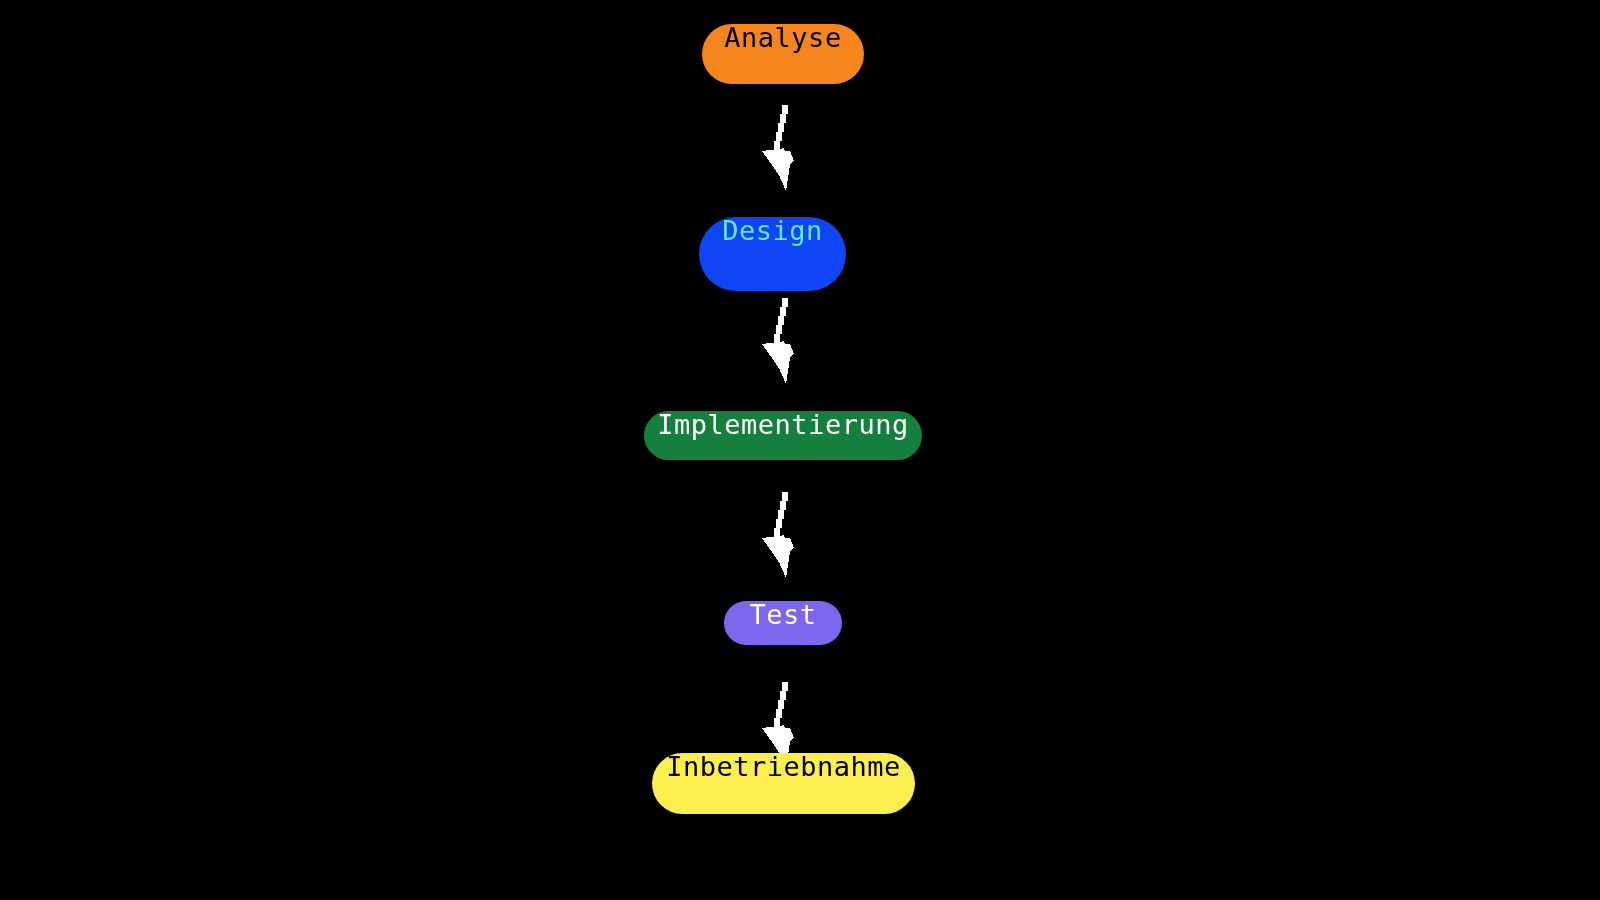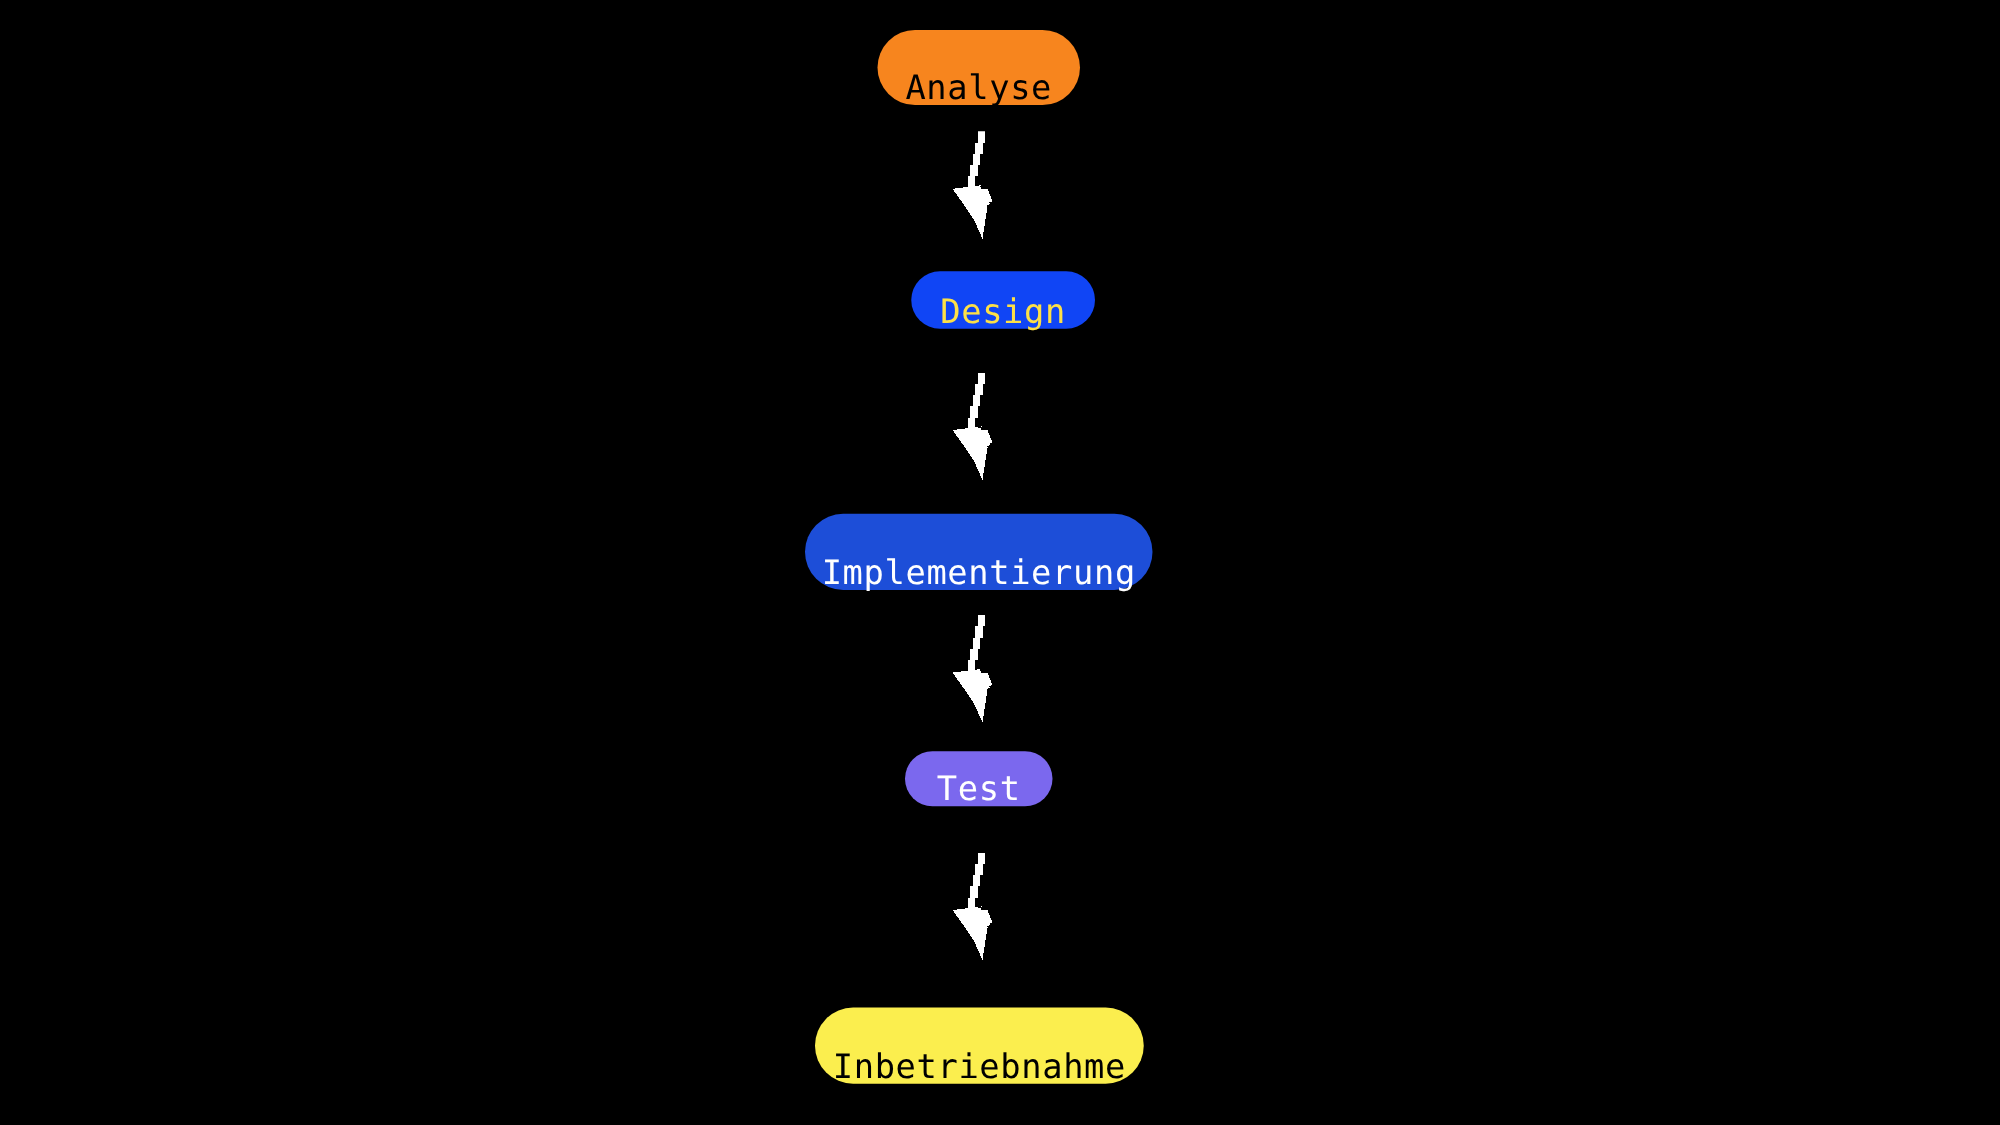--- a/index.html
+++ b/index.html
@@ -19,21 +19,21 @@
     position: relative;
     width: 1600px;
     height: 900px;
     background: #000000;
   }
 
   
   .node {
     position: absolute;
     display: flex;
-    align-items: flex-end;
+    align-items: flex-start;
     justify-content: center;
     border-radius: 999px;
     box-sizing: border-box;
     white-space: nowrap;
     user-select: none;
   }
   .node-label {
     font-family: "DejaVu Sans Mono", "Liberation Mono", monospace;
     font-size: 27px;
     line-height: 1;
@@ -67,40 +67,40 @@
         <rect x="18" y="18" width="6" height="9"></rect>
         <rect x="16" y="27" width="6" height="9"></rect>
         <rect x="14" y="36" width="6" height="9"></rect>
         <polygon points="2,46 26,43 22,44 30,60 26,86 20,72 12,60"></polygon>
         <polygon points="2,46 24,44 32,58 24,62 20,72 12,58"></polygon>
         <polygon points="3,47 30,46 34,56 24,60 26,86 18,68 10,57"></polygon>
       </g>
     </svg>
   </div>
 
-  <div class="node" id="node-design" style="left: 729px; top: 217px; width: 147px; height: 46px; background: rgb(16, 69, 245); color: #fde047;">
+  <div class="node" id="node-design" style="left: 699px; top: 217px; width: 147px; height: 74px; background: rgb(16, 69, 245); color: #5eead4;">
     <span class="node-label">Design</span>
   </div>
 
   <div class="arrow" id="edge-1" style="left: 760px; top: 298px;">
     <svg width="44" height="90" viewBox="0 0 44 90">
       <g class="arrow-art" fill="#FFFFFF">
         <rect x="22" y="0" width="6" height="9"></rect>
         <rect x="20" y="9" width="6" height="9"></rect>
         <rect x="18" y="18" width="6" height="9"></rect>
         <rect x="16" y="27" width="6" height="9"></rect>
         <rect x="14" y="36" width="6" height="9"></rect>
         <polygon points="2,46 26,43 22,44 30,60 26,86 20,72 12,60"></polygon>
         <polygon points="2,46 24,44 32,58 24,62 20,72 12,58"></polygon>
         <polygon points="3,47 30,46 34,56 24,60 26,86 18,68 10,57"></polygon>
       </g>
     </svg>
   </div>
 
-  <div class="node" id="node-implementierung" style="left: 644px; top: 411px; width: 278px; height: 61px; background: #1d4ed8; color: rgb(255, 255, 255);">
+  <div class="node" id="node-implementierung" style="left: 644px; top: 411px; width: 278px; height: 49px; background: #15803d; color: rgb(255, 255, 255);">
     <span class="node-label">Implementierung</span>
   </div>
 
   <div class="arrow" id="edge-2" style="left: 760px; top: 492px;">
     <svg width="44" height="90" viewBox="0 0 44 90">
       <g class="arrow-art" fill="#FFFFFF">
         <rect x="22" y="0" width="6" height="9"></rect>
         <rect x="20" y="9" width="6" height="9"></rect>
         <rect x="18" y="18" width="6" height="9"></rect>
         <rect x="16" y="27" width="6" height="9"></rect>
@@ -124,17 +124,17 @@
         <rect x="18" y="18" width="6" height="9"></rect>
         <rect x="16" y="27" width="6" height="9"></rect>
         <rect x="14" y="36" width="6" height="9"></rect>
         <polygon points="2,46 26,43 22,44 30,60 26,86 20,72 12,60"></polygon>
         <polygon points="2,46 24,44 32,58 24,62 20,72 12,58"></polygon>
         <polygon points="3,47 30,46 34,56 24,60 26,86 18,68 10,57"></polygon>
       </g>
     </svg>
   </div>
 
-  <div class="node" id="node-inbetriebnahme" style="left: 652px; top: 806px; width: 263px; height: 61px; background: rgb(251, 238, 78); color: rgb(0, 0, 0);">
+  <div class="node" id="node-inbetriebnahme" style="left: 652px; top: 753px; width: 263px; height: 61px; background: rgb(251, 238, 78); color: rgb(0, 0, 0);">
     <span class="node-label">Inbetriebnahme</span>
   </div>
 
 </div>
 
 </body></html>

